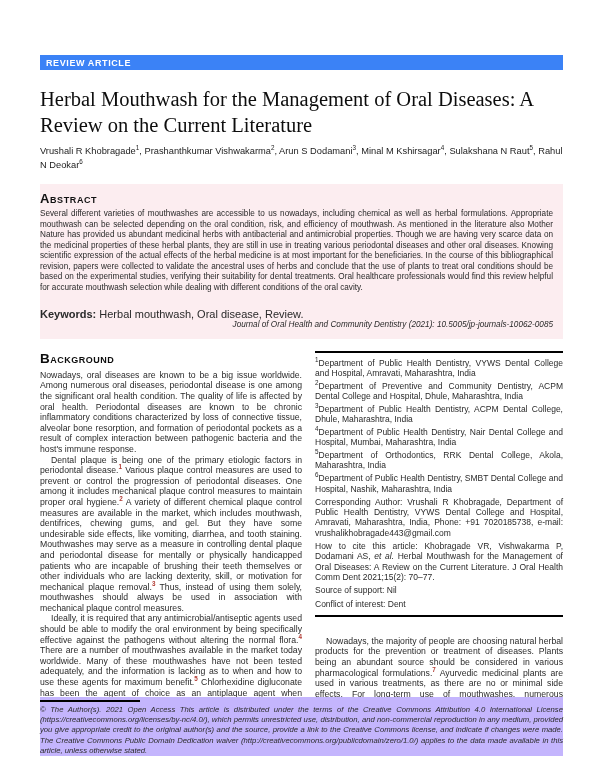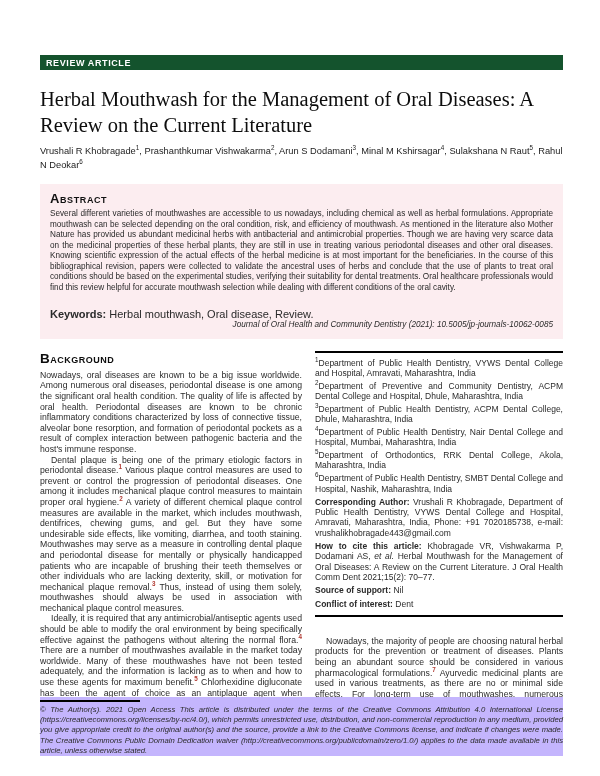--- a/index.html
+++ b/index.html
@@ -9,21 +9,21 @@
     width: 600px; height: 776px;
     margin: 0 auto;
     background: #ffffff;
     font-family: "Liberation Sans", sans-serif;
     color: #1a1a1a;
     overflow: hidden;
   }
   .content { position: absolute; left: 40px; top: 55px; width: 523px; }
 
   .kicker {
-    background: #14532d;
+    background: #3b82f6;
     color: #ffffff;
     font-size: 9px; font-weight: bold;
     letter-spacing: 0.6px;
     padding: 3px 6px 2px 6px;
     width: 100%;
   }
   h1.title {
     font-family: "Liberation Serif", serif;
     font-weight: normal;
     font-size: 20.5px;
@@ -35,21 +35,21 @@
     margin-top: 7px;
     font-size: 9.3px;
     line-height: 1.45;
     color: #222;
   }
   sup { font-size: 6.3px; vertical-align: super; line-height: 0; }
 
   .abstract-box {
     background: #fcedf0;
     margin-top: 12px;
-    padding: 7px 10px 8px 10px;
+    padding: 7px 10px 8px 0;
   }
   .abstract-box h2 {
     font-variant: small-caps;
     font-size: 13px;
     letter-spacing: 0.6px;
     color: #111;
     margin-bottom: 3px;
   }
   .abs-text {
     font-size: 8.2px;
@@ -85,21 +85,21 @@
   .info-block {
     border-top: 2px solid #000;
     border-bottom: 2px solid #000;
     padding: 5px 0 6px 0;
     font-size: 8.5px;
     line-height: 10.3px;
     color: #2a2a2a;
   }
   .aff { margin-bottom: 2.5px; text-align: justify; }
   .meta { margin-top: 3px; text-align: justify; }
-  .meta .lbl { font-weight: bold; }
+  .meta .lbl { font-weight: normal; }
   .continuation { margin-top: 19px; }
 
   .footer {
     position: absolute;
     left: 40px; top: 697px;
     width: 523px;
     background: #c4b5fd;
     padding-top: 3px;
   }
   .rule-short { width: 100px; border-top: 2px solid #000; margin-bottom: 3px; }

